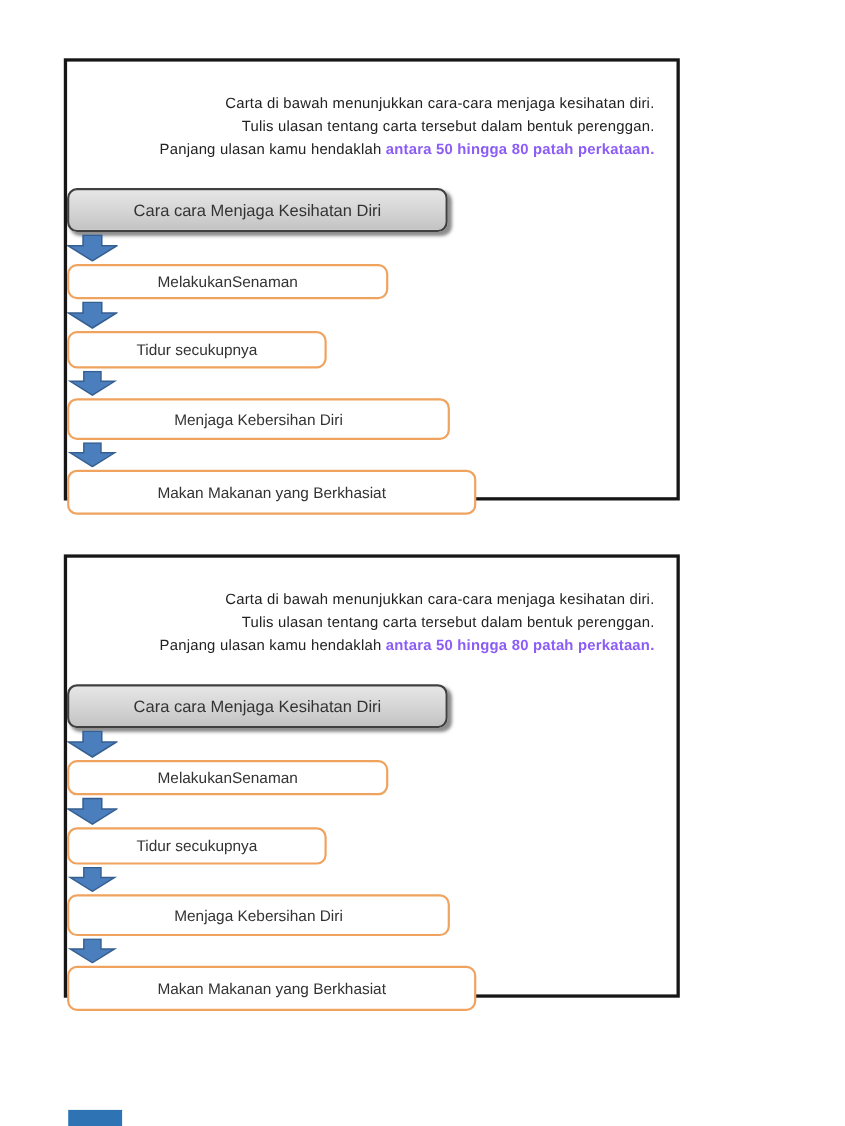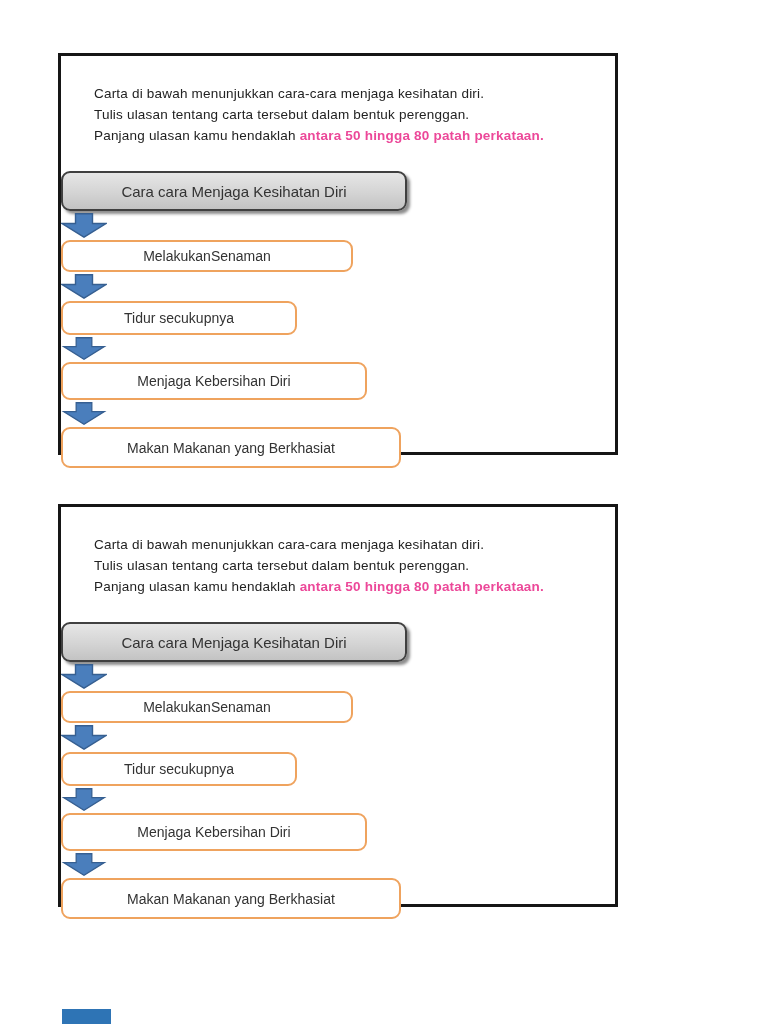--- a/index.html
+++ b/index.html
@@ -21,22 +21,23 @@
   }
   .panel.first  { top: 53px;  height: 402px; }
   .panel.second { top: 504px; height: 403px; }
 
   .instructions {
     margin: 27px 20px 0 33px;
     font-size: 13.5px;
     line-height: 21px;
     letter-spacing: 0.2px;
     color: #222222;
+    text-align: right;
   }
-  .instructions .bold { font-weight: bold; color: #ec4899; }
+  .instructions .bold { font-weight: bold; color: #8b5cf6; }
 
   .flowchart {
     margin-top: 25px;
     display: flex;
     flex-direction: column;
     align-items: flex-start;
   }
 
   .title-box {
     width: 346px;
@@ -63,22 +64,22 @@
     border-radius: 9px;
     background: #ffffff;
     display: flex;
     align-items: center;
     justify-content: center;
     font-size: 14px;
     color: #333333;
   }
   .step-0 { width: 292px; height: 32px; }
   .step-1 { width: 236px; height: 34px; }
-  .step-2 { width: 306px; height: 38px; }
-  .step-3 { width: 340px; height: 41px; }
+  .step-2 { width: 348px; height: 38px; }
+  .step-3 { width: 372px; height: 41px; }
 
   .progress-bar {
     position: absolute;
     left: 62px;
     top: 1009px;
     width: 49px;
     height: 15px;
     background: #2e74b5;
   }
 </style>

